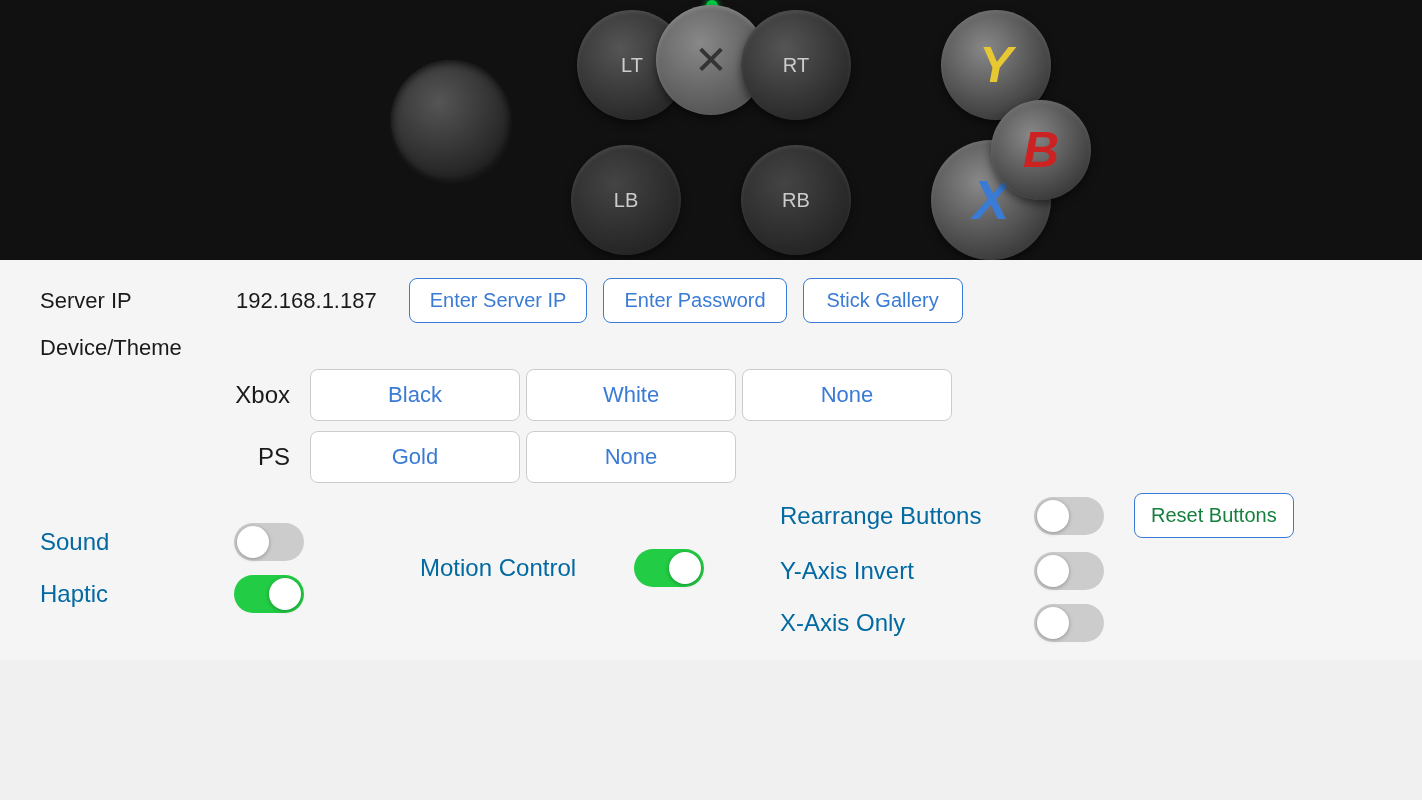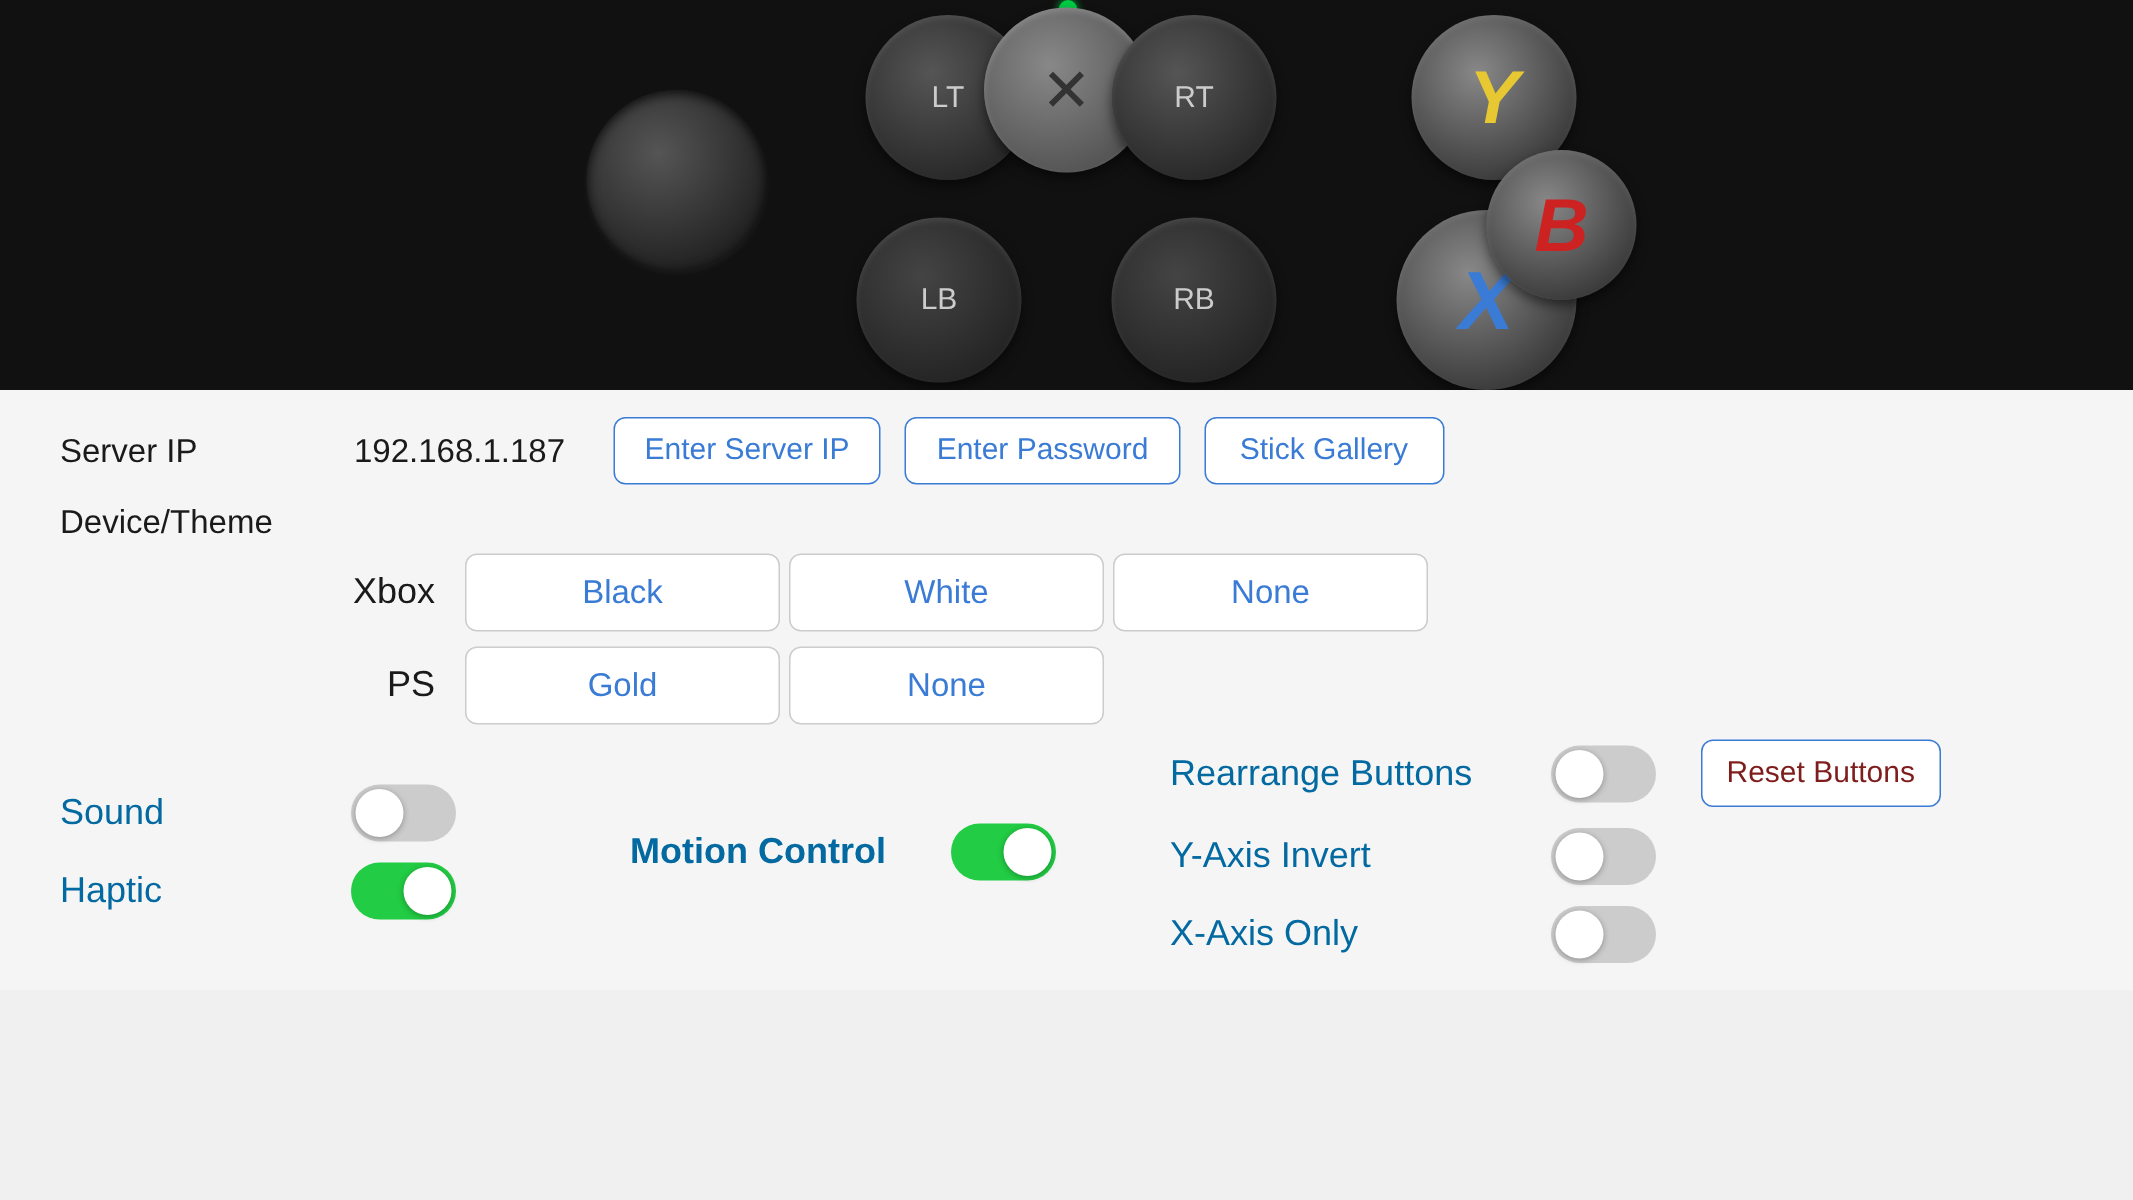--- a/index.html
+++ b/index.html
@@ -331,21 +331,21 @@
       left: 3px;
     }
 
     .toggle.on .toggle-knob {
       left: 35px;
     }
 
     .reset-btn {
       border: 1.5px solid #3a7bd5;
       background: white;
-      color: #7f1d1d;
+      color: #15803d;
       font-size: 20px;
       padding: 10px 16px;
       border-radius: 8px;
       cursor: pointer;
       white-space: nowrap;
     }
 
     .full-controls-row {
       display: flex;
       align-items: center;
@@ -437,21 +437,21 @@
       </div>
 
       <div class="toggle-group">
         <span class="toggle-label">Haptic</span>
         <div class="toggle on">
           <div class="toggle-knob"></div>
         </div>
       </div>
     </div>
 
-    <div style="display:flex; flex-direction:column; gap:6px; min-width:340px; margin-left:20px;font-weight:bold;">
+    <div style="display:flex; flex-direction:column; gap:6px; min-width:340px; margin-left:20px;">
 
       <div class="toggle-group">
         <span class="toggle-label" style="min-width:200px;">Motion Control</span>
         <div class="toggle on">
           <div class="toggle-knob"></div>
         </div>
       </div>
 
     </div>
 

